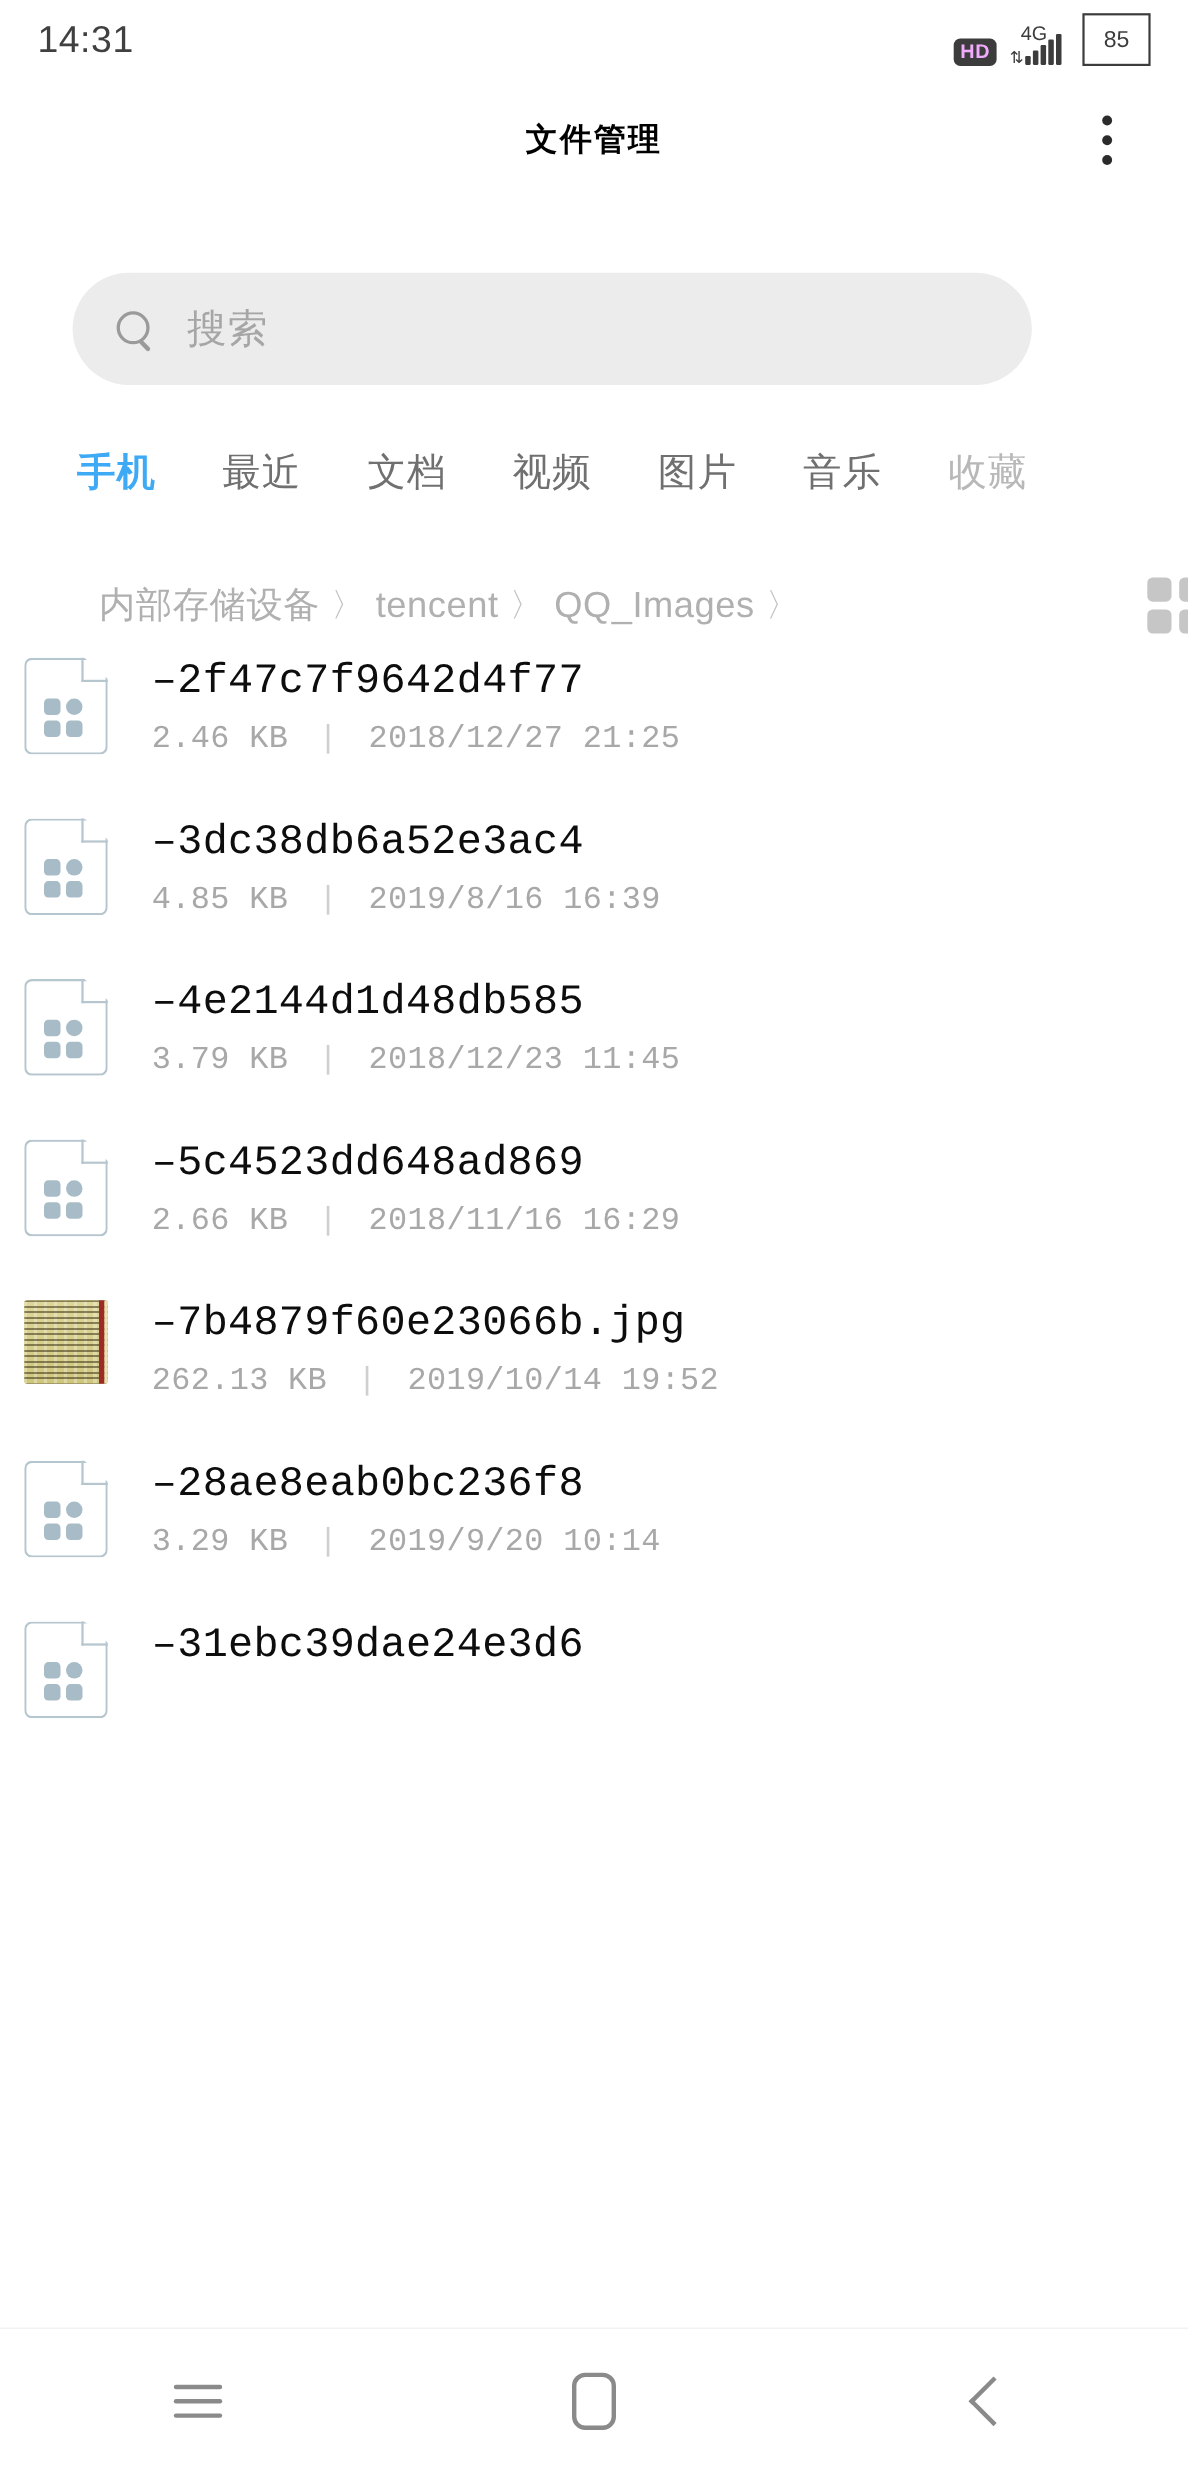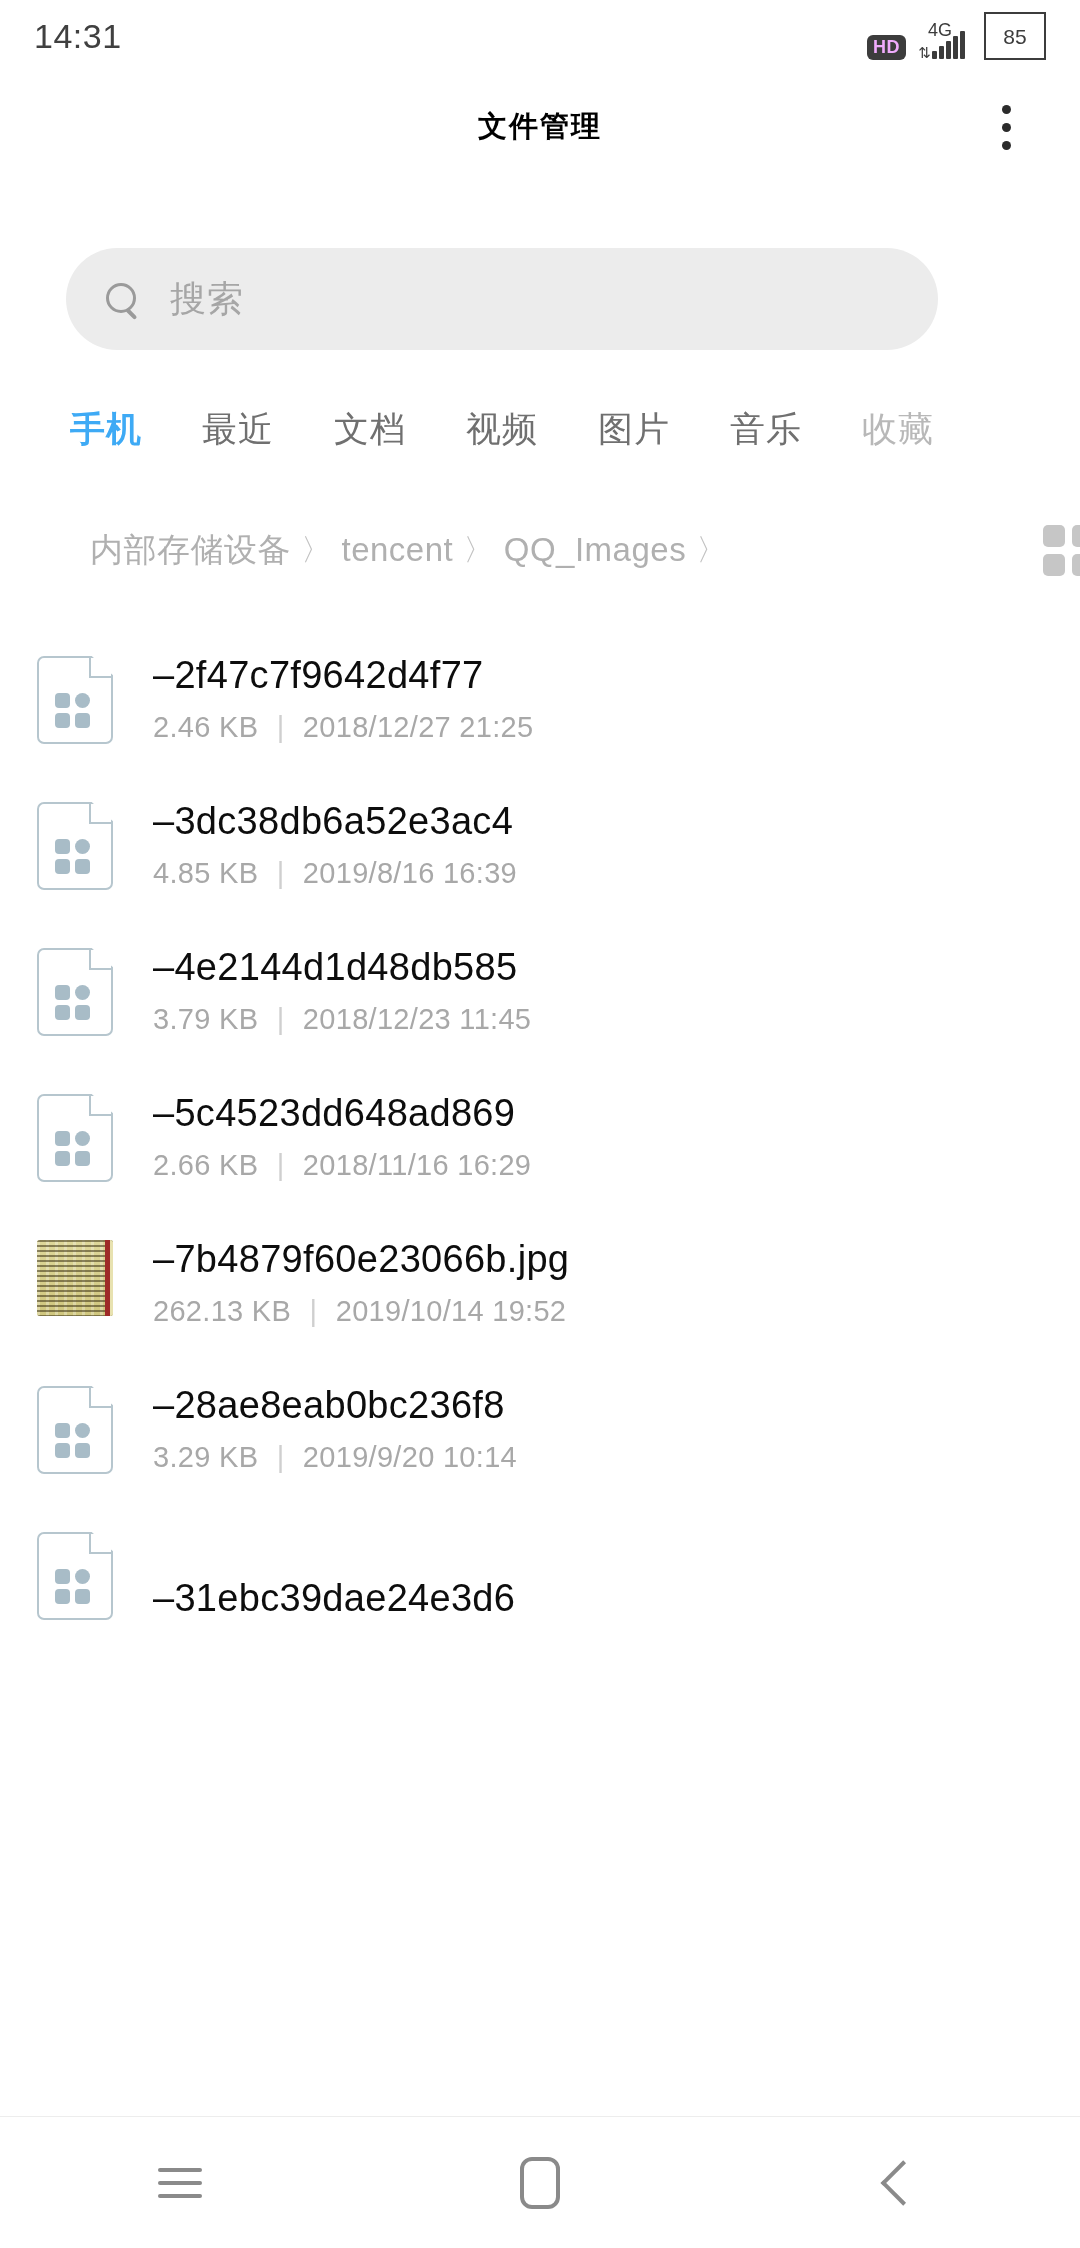--- a/index.html
+++ b/index.html
@@ -97,22 +97,22 @@
   .grid-toggle {
     width:52px; height:52px; display:grid;
     grid-template-columns:repeat(2,22px); grid-template-rows:repeat(2,22px);
     gap:7px; align-content:center; justify-content:center;
   }
   .grid-toggle i { display:block; background:#c6c6c6; border-radius:5px; }
 
   
   .file-list { position:absolute; top:598px; left:0; width:1080px; height:1498px; }
   .file-row {
-    position:relative; height:146px; display:flex; align-items:flex-end;
-    padding:0 37px; gap:40px;
+    position:relative; height:146px; display:flex; align-items:flex-start;
+    padding:0 22px; gap:40px;font-family:Liberation Mono, monospace;
   }
   .file-icon { width:76px; height:88px; flex:none; position:relative; }
 
   
   .doc-icon { width:76px; height:88px; position:relative; }
   .doc-icon .paper {
     position:absolute; inset:0;
     border:2.5px solid #b6c6ce; border-radius:7px; background:#fff;
     clip-path:polygon(0 0, 72% 0, 100% 22%, 100% 100%, 0 100%);
   }

